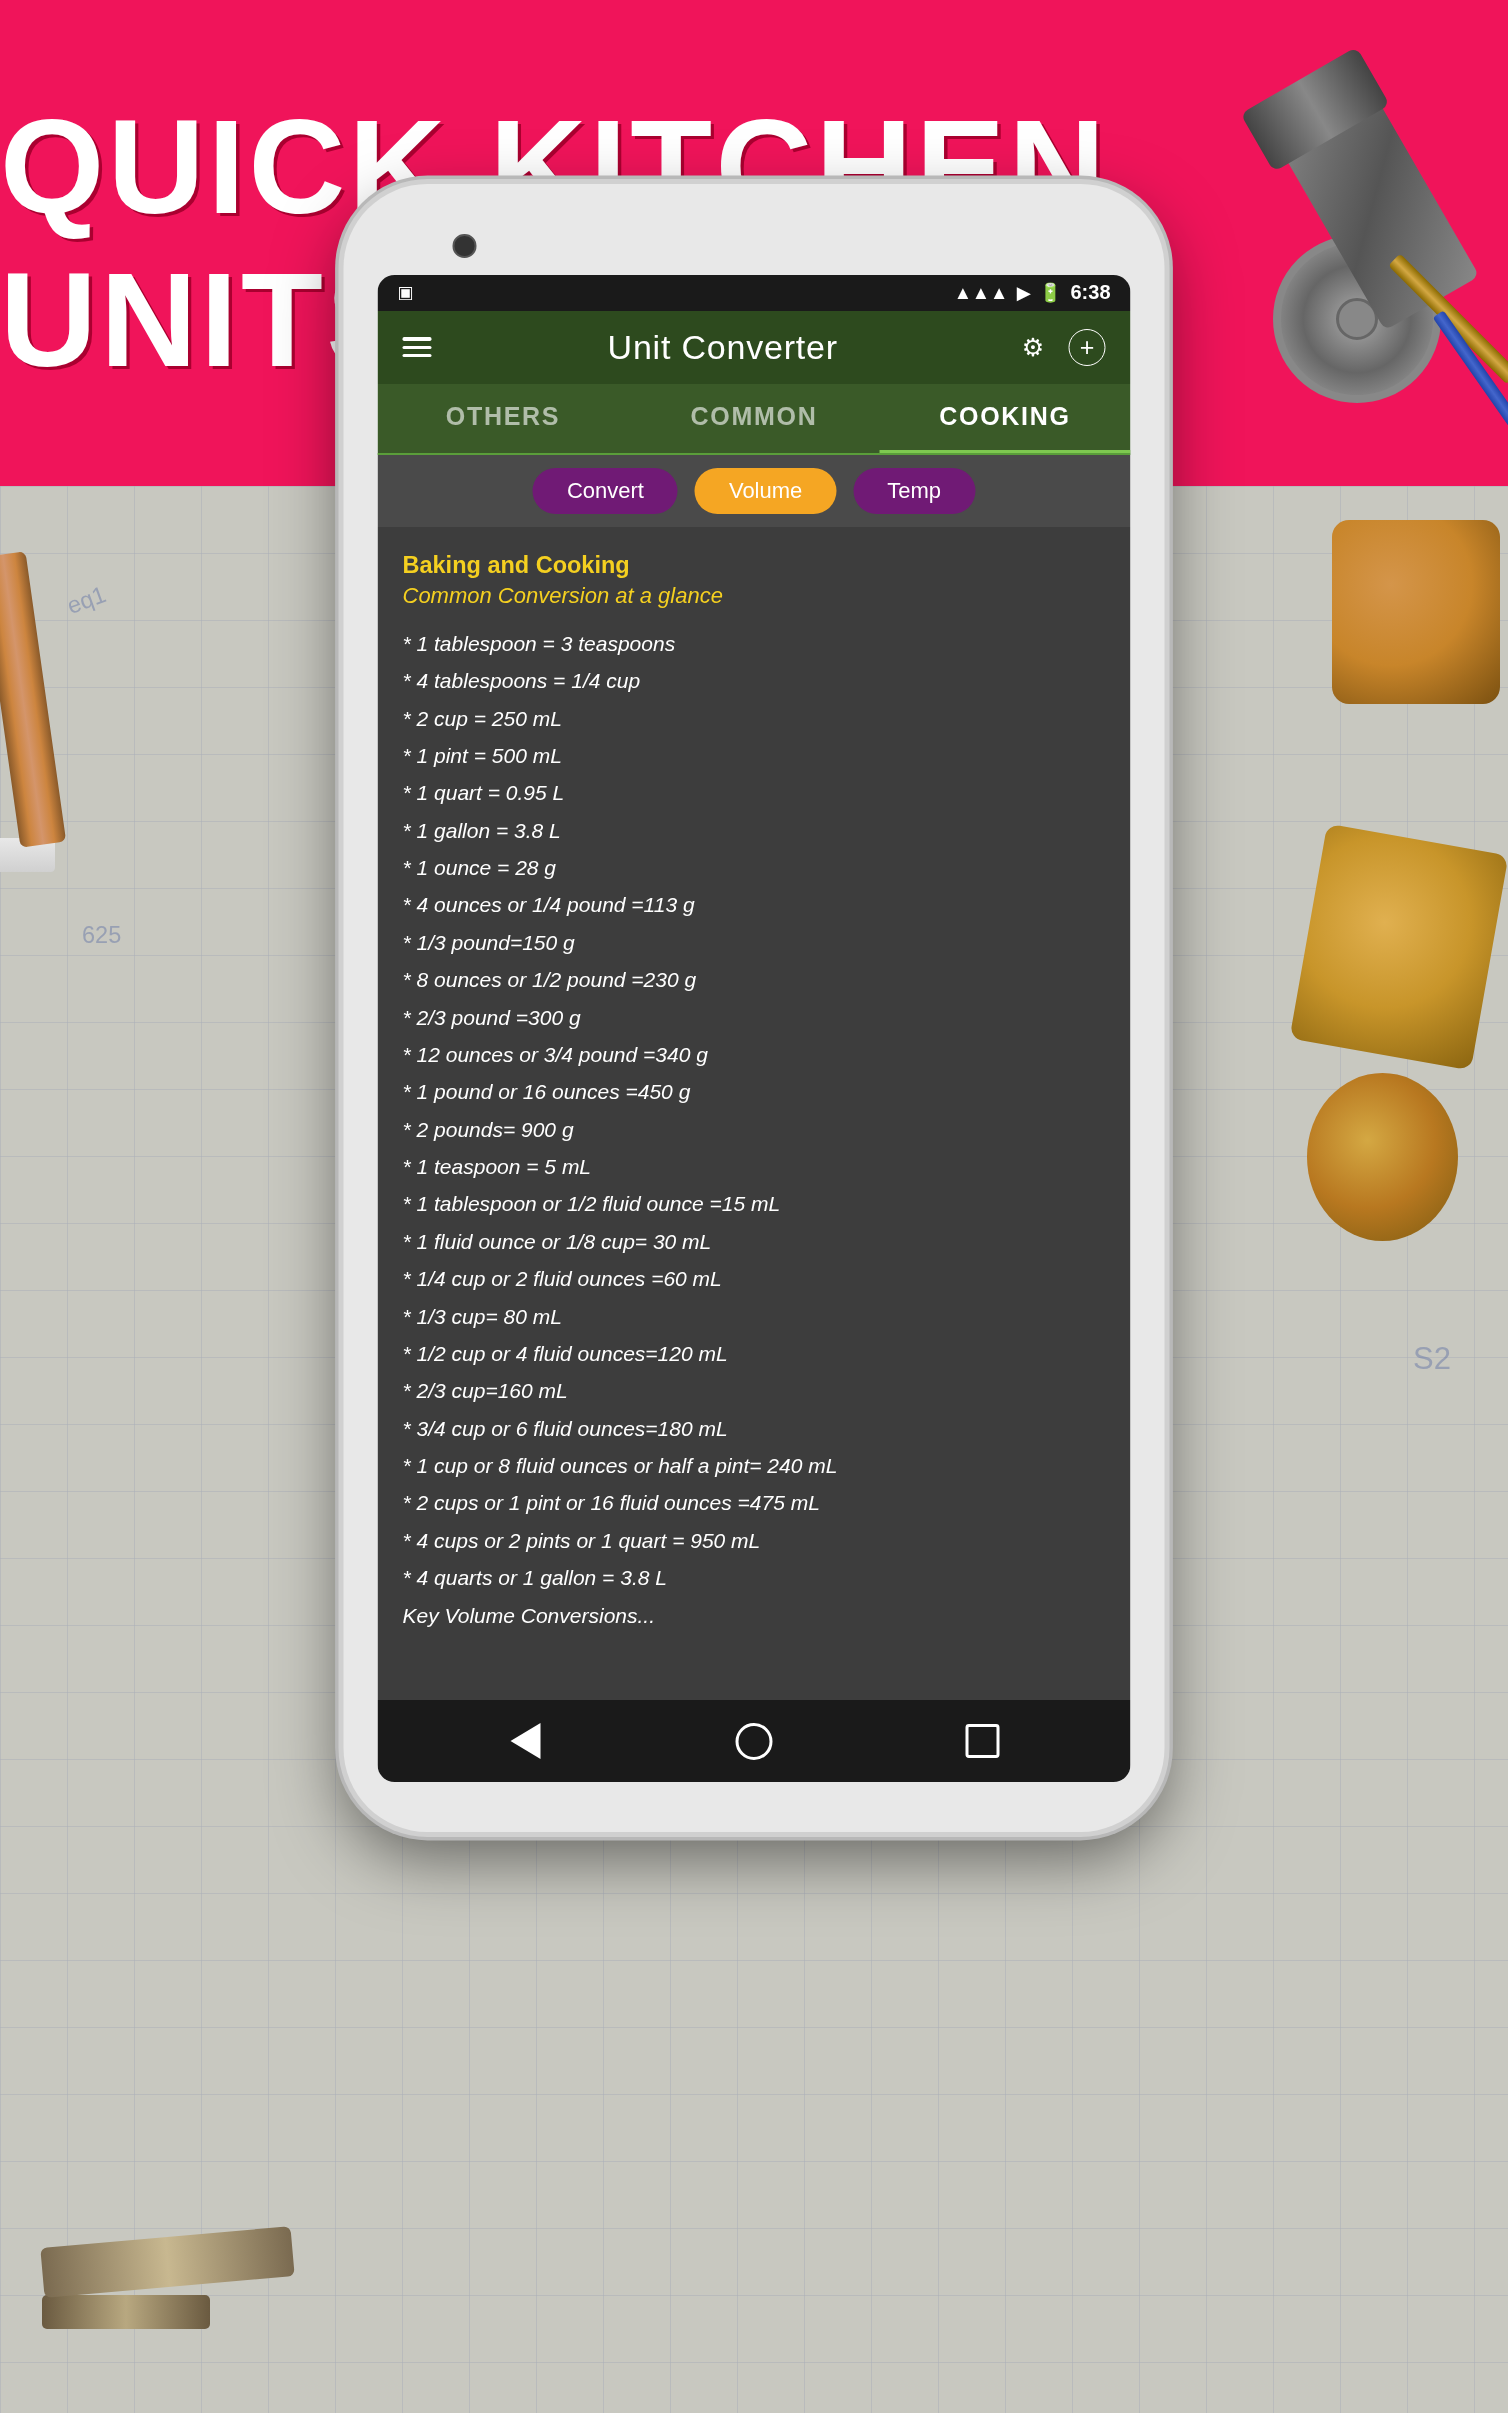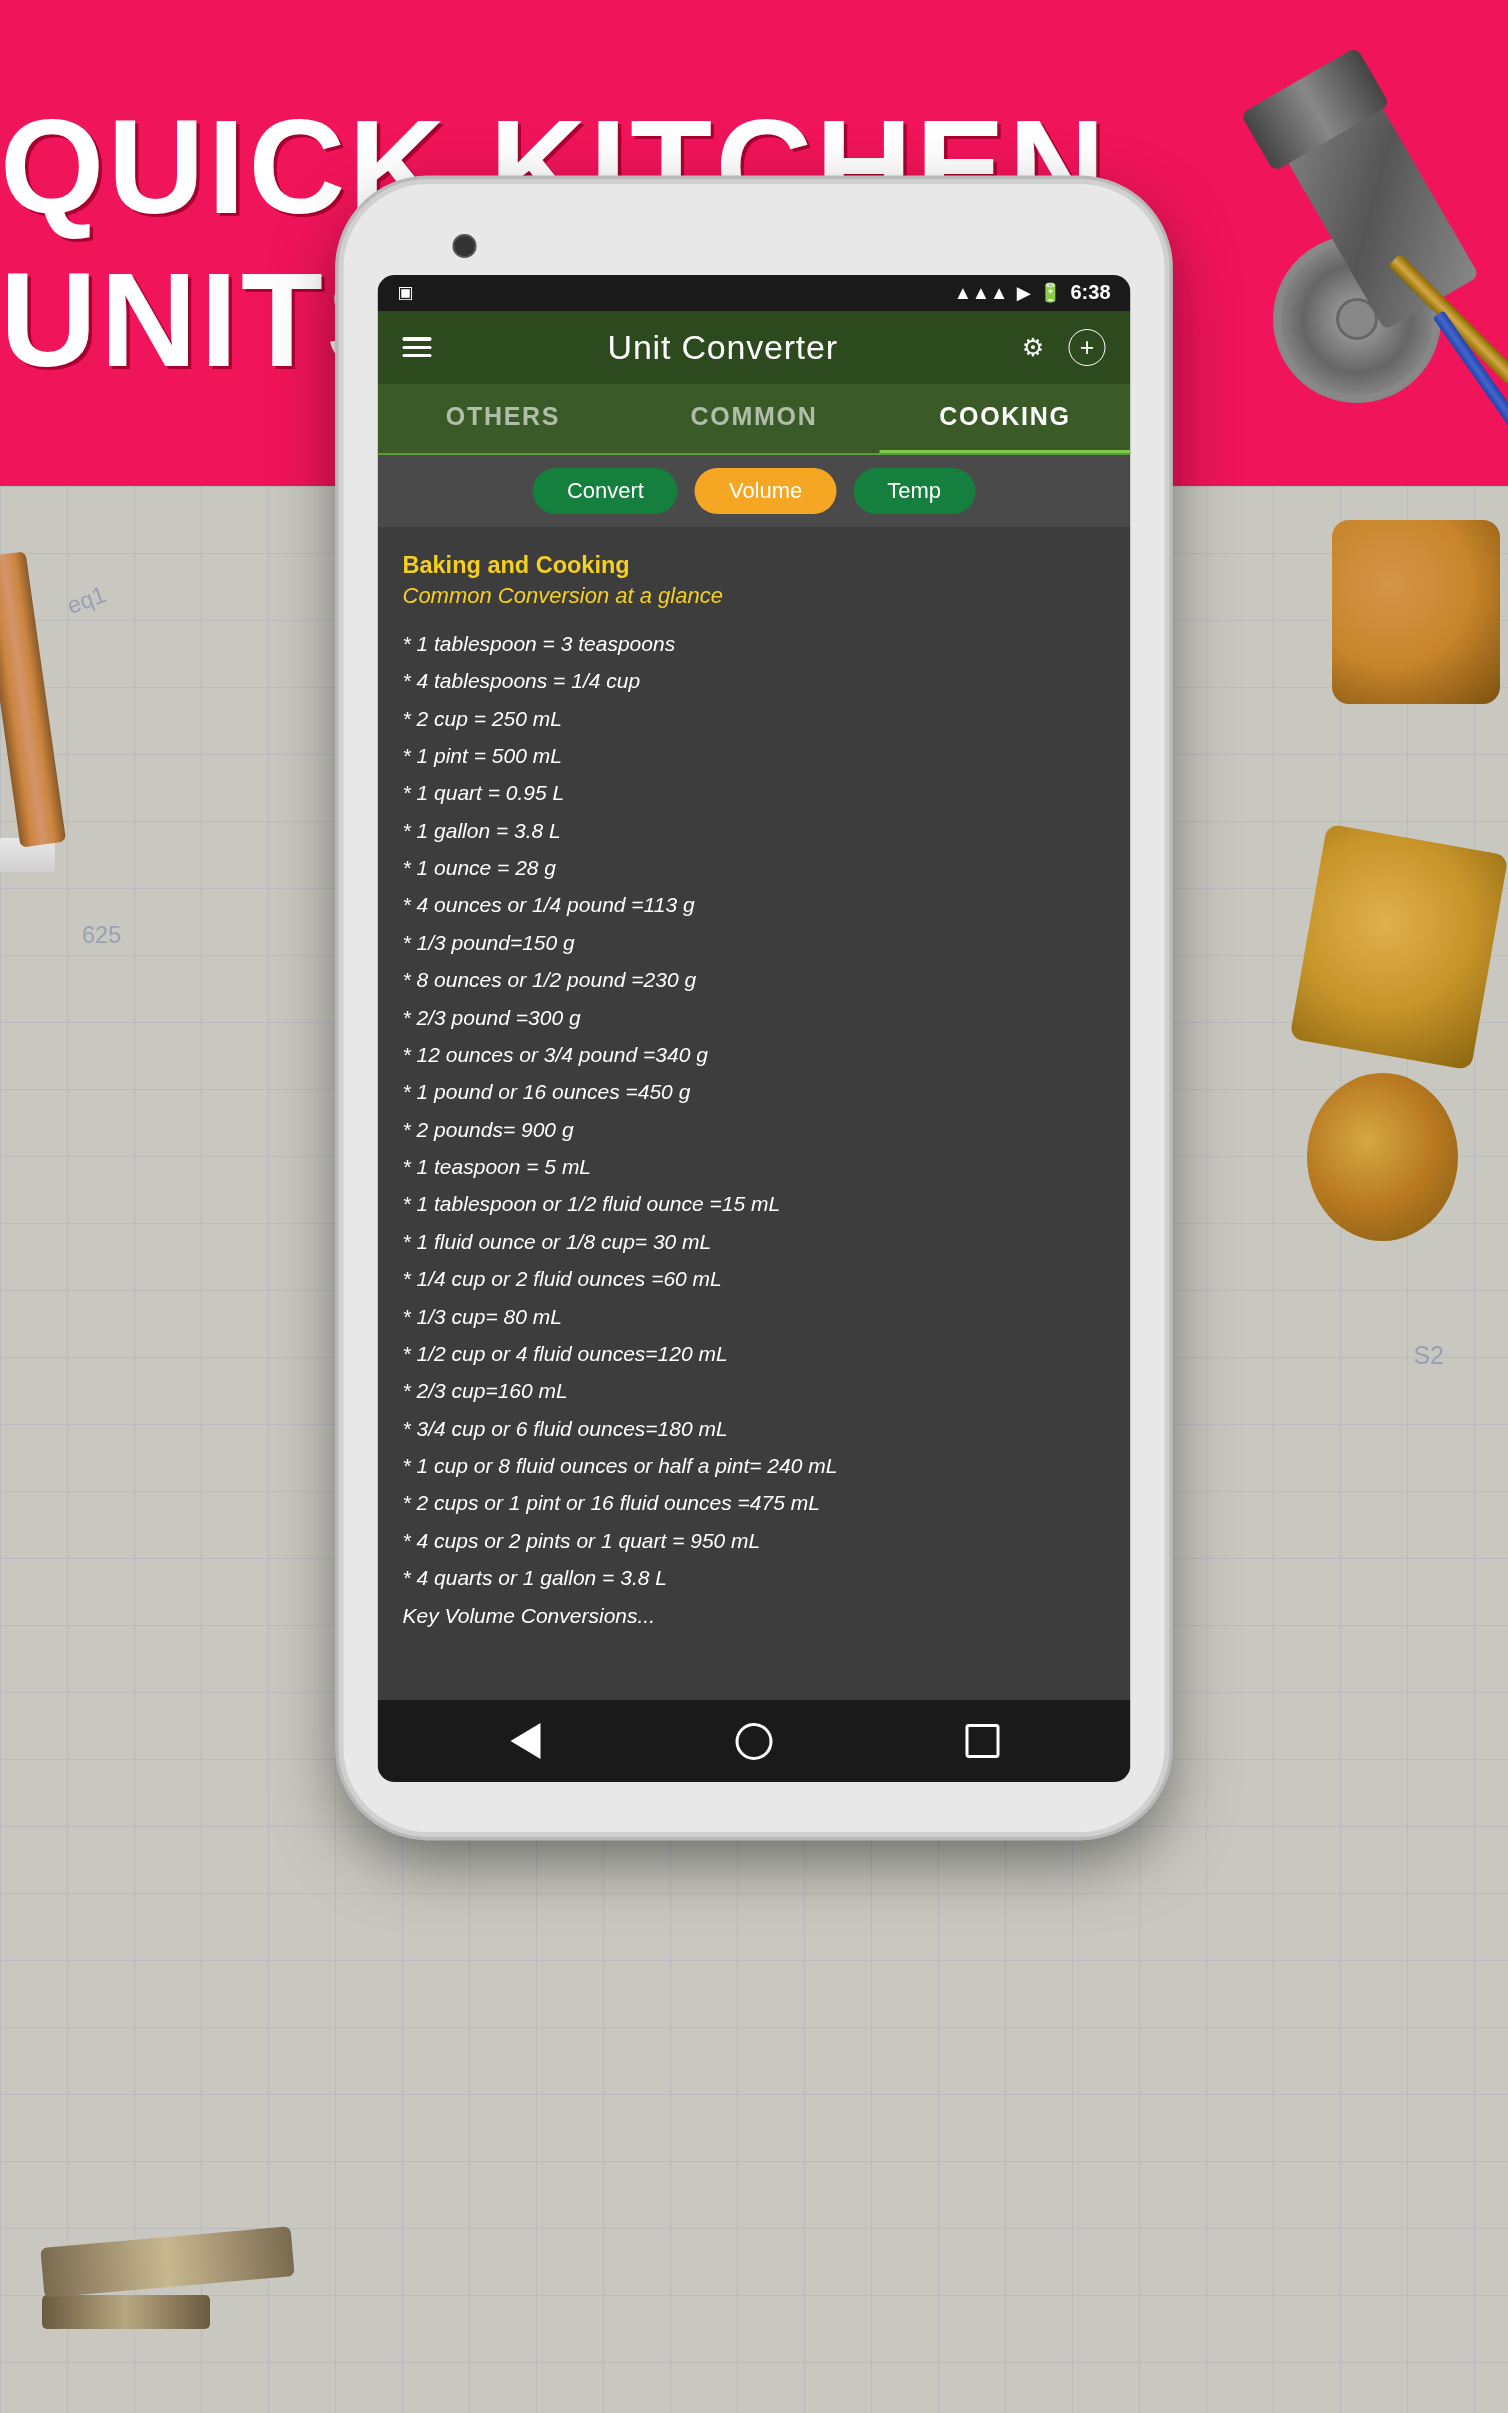--- a/index.html
+++ b/index.html
@@ -214,21 +214,21 @@
     .subtab-btn {
       padding: 10px 34px;
       border-radius: 25px;
       font-size: 22px;
       font-weight: 500;
       cursor: pointer;
       border: none;
     }
 
     .subtab-btn.default {
-      background: #15803d;
+      background: #701a75;
       color: white;
     }
 
     .subtab-btn.active-orange {
       background: #f5a623;
       color: white;
     }
 
     
     .content-area {
@@ -308,21 +308,21 @@
 </head>
 <body>
 
 <div class="bg-layer">
 
   <div style="position:absolute;top:486px;left:0;right:0;bottom:0;opacity:0.25;background-image:linear-gradient(rgba(80,100,160,0.5) 0.8px,transparent 0.8px),linear-gradient(90deg,rgba(80,100,160,0.5) 0.8px,transparent 0.8px);background-size:67px 67px;"></div>
 
   <div style="position:absolute;top:587px;left:67px;font-size:23.5px;color:rgba(80,100,160,0.4);transform:rotate(-20deg);">eq1</div>
   <div style="position:absolute;top:922px;left:50px;font-size:23.5px;color:rgba(80,100,160,0.4);margin-left:32px;">625</div>
   <div style="position:absolute;top:1173px;right:84px;font-size:23.5px;color:rgba(80,100,160,0.4);">ATO</div>
-  <div style="position:absolute;top:1341px;right:64px;font-size:25px;color:rgba(80,100,160,0.4);">S2</div>
+  <div style="position:absolute;top:1341px;right:57px;font-size:31px;color:rgba(80,100,160,0.4);">S2</div>
 </div>
 
 <div class="top-banner">
   <span class="top-banner-title">QUICK KITCHEN UNITS</span>
 </div>
 
 <div style="position:absolute;top:486px;left:-17px;z-index:3;width:134px;height:587px;">
   <div style="width:46px;height:293px;background:linear-gradient(90deg,#8a5a2a,#cd853f,#d4956b,#cd853f,#8a5a2a);border-radius:6.7px;margin-top:67px;margin-left:17px;transform:rotate(-8deg);"></div>
   <div style="width:59px;height:34px;background:linear-gradient(180deg,#e8e8e8,#d0d0d0);border-radius:4.2px;margin-left:12.6px;margin-top:-8.4px;"></div>
 </div>

